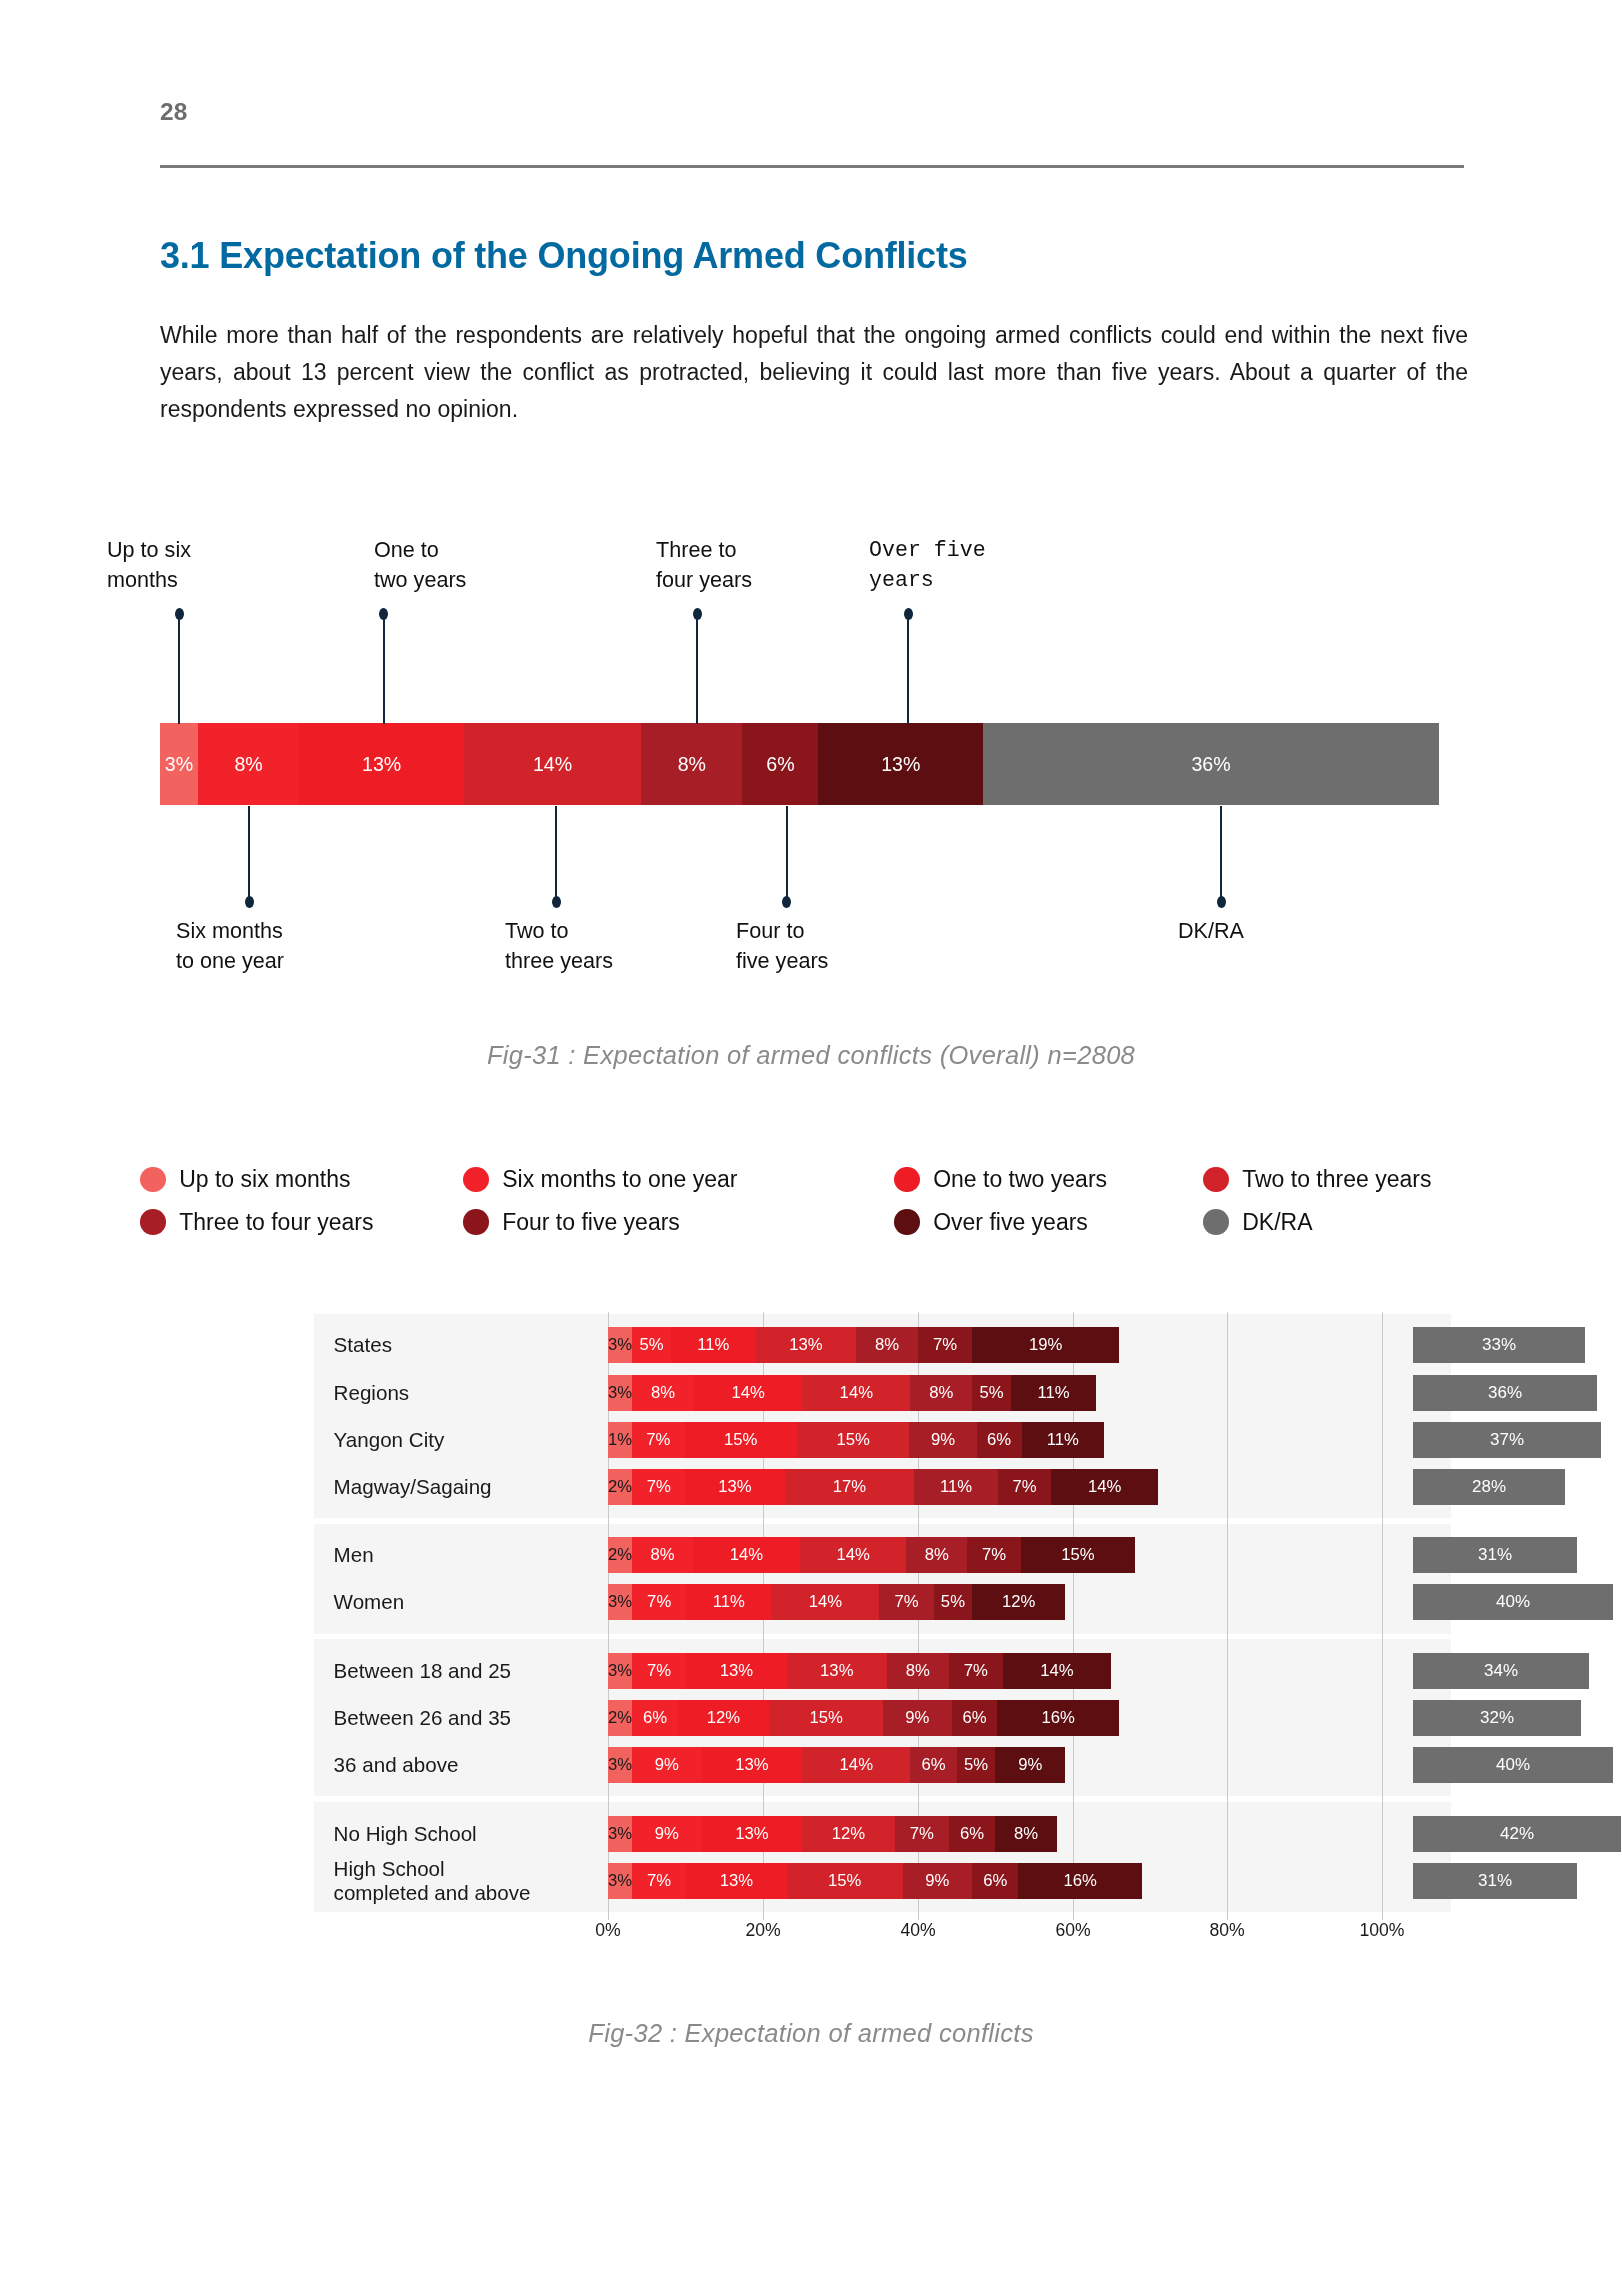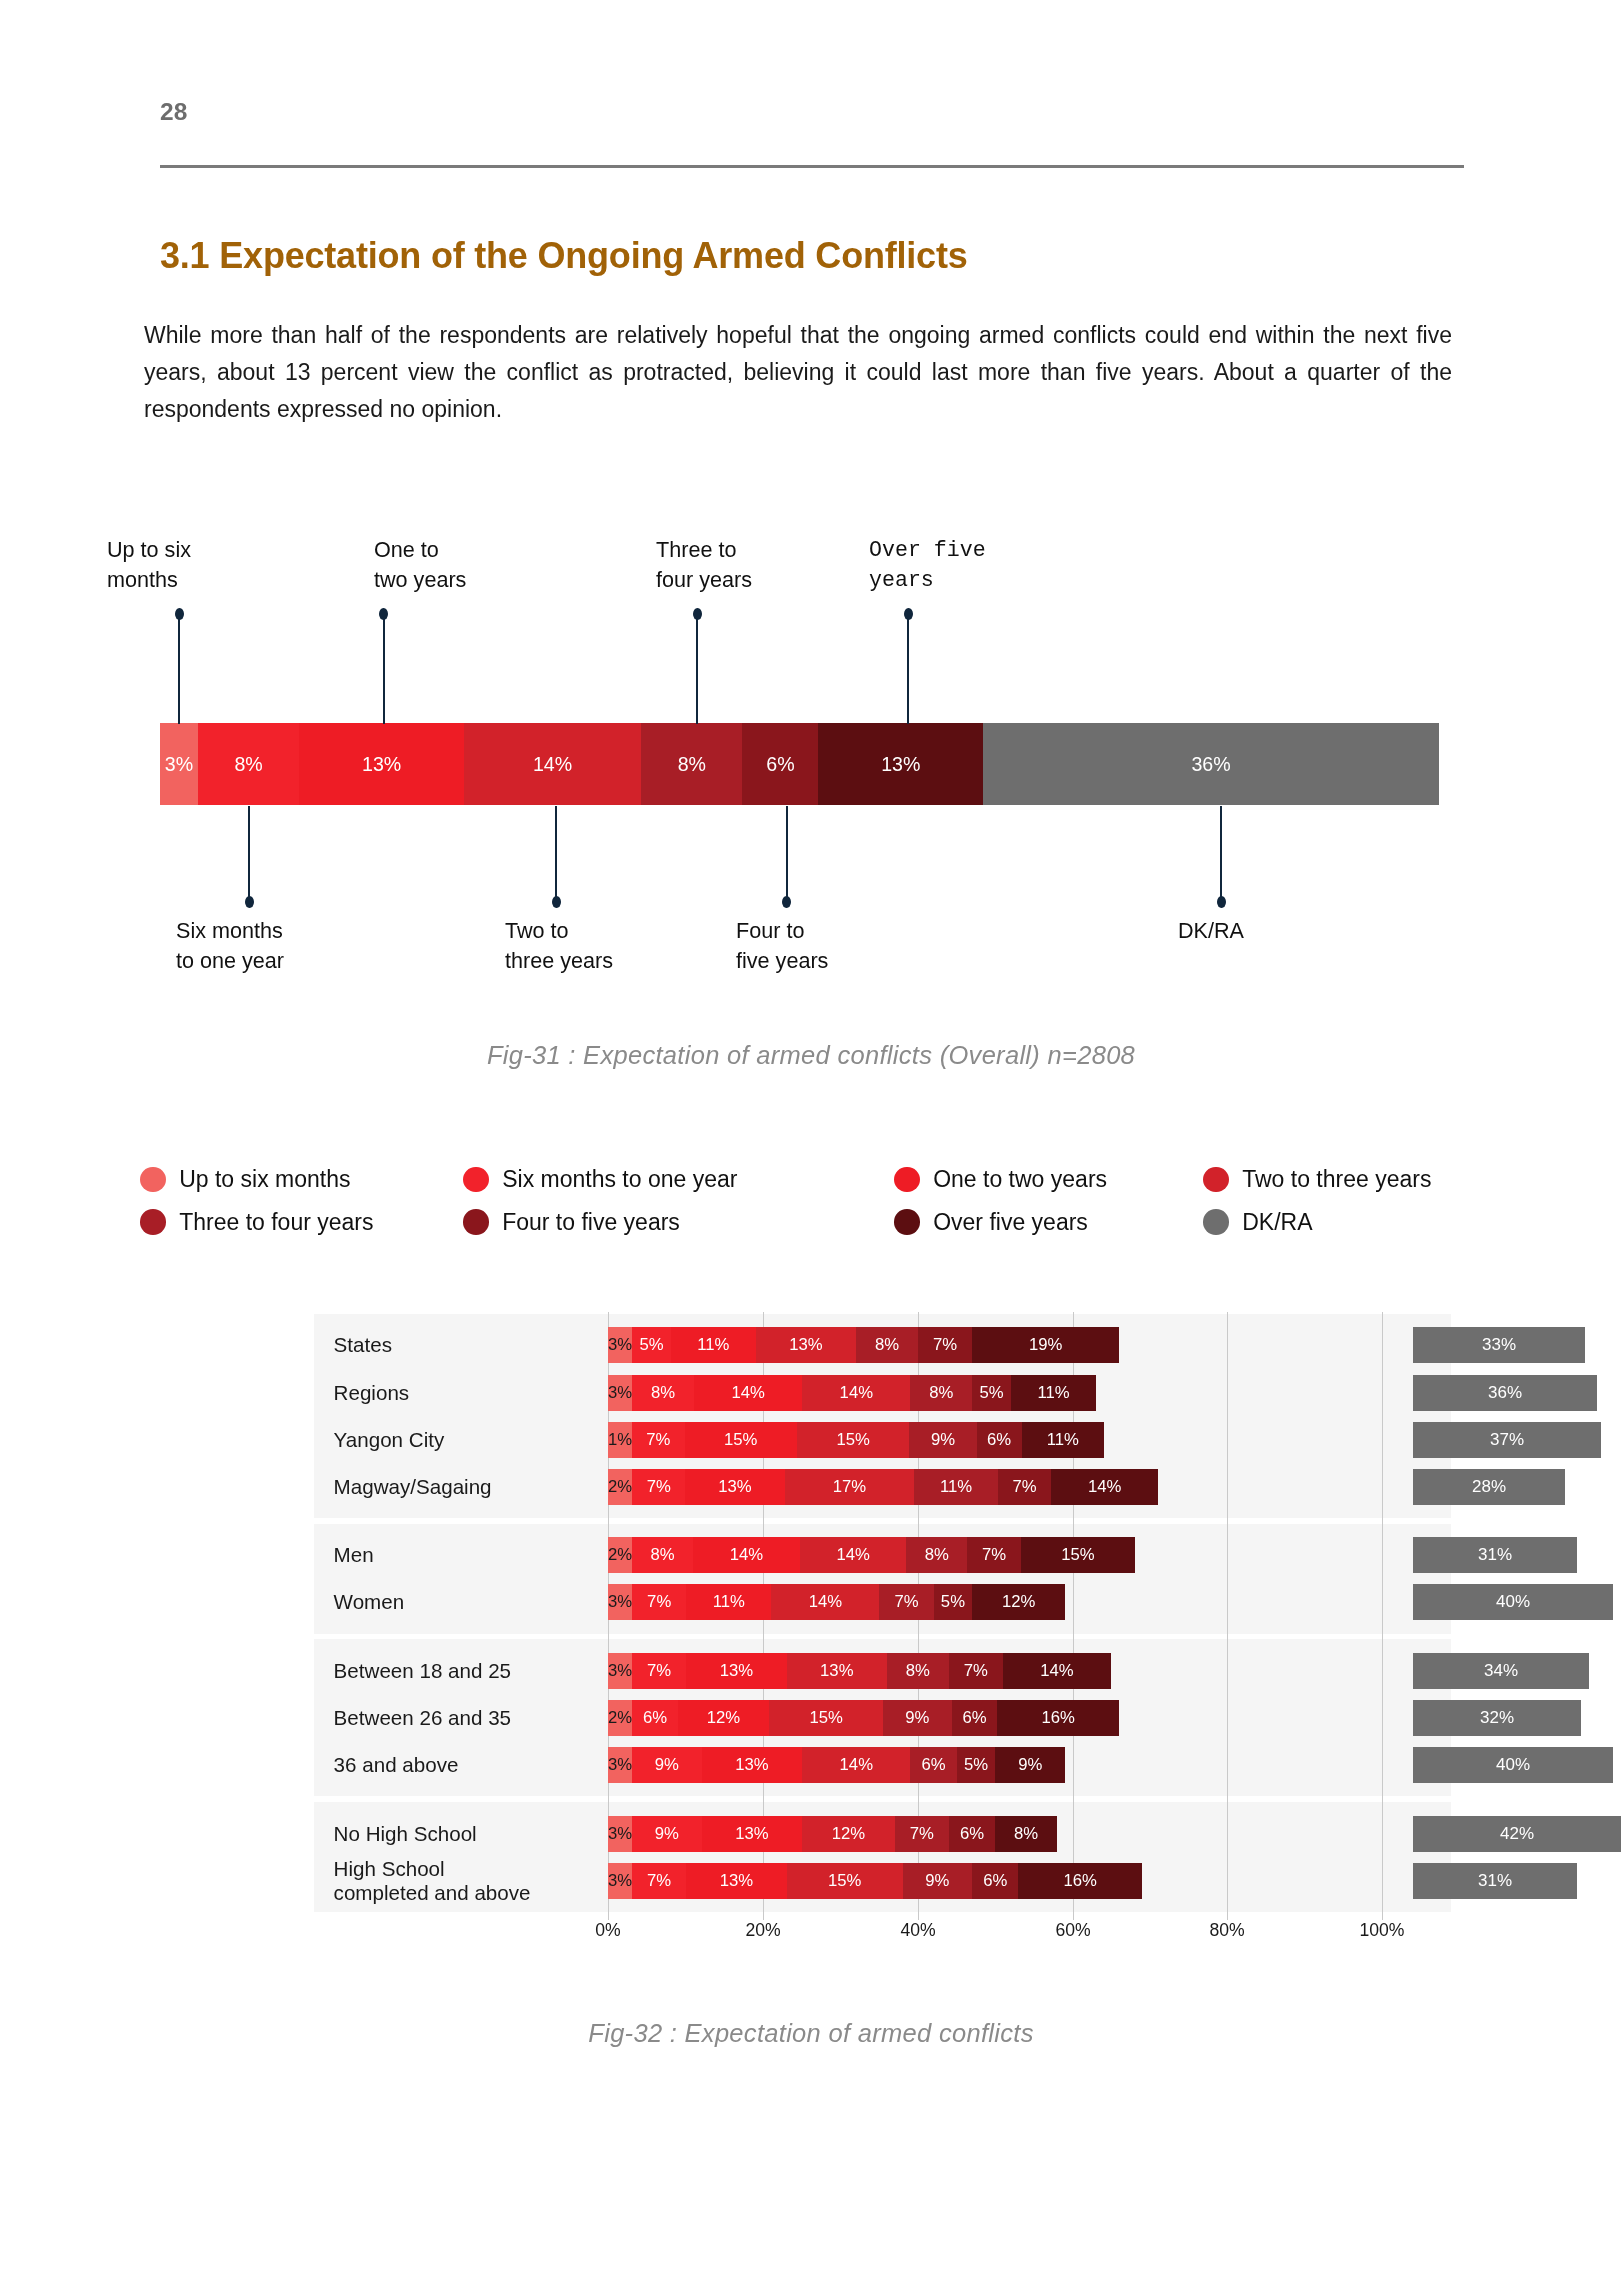--- a/index.html
+++ b/index.html
@@ -44,26 +44,26 @@
   }
 
   
   .section-heading {
     position: absolute;
     left: 160px;
     top: 235px;
     width: 1304px;
     font-size: 36px;
     font-weight: bold;
-    color: #a16207;
+    color: #0369a1;
     letter-spacing: -0.2px;
   }
   .body-paragraph {
     position: absolute;
-    left: 144px;
+    left: 160px;
     top: 317px;
     width: 1308px;
     font-size: 23px;
     line-height: 37px;
     color: #1a1a1a;
     text-align: justify;
   }
 
   
   .fig31 {

